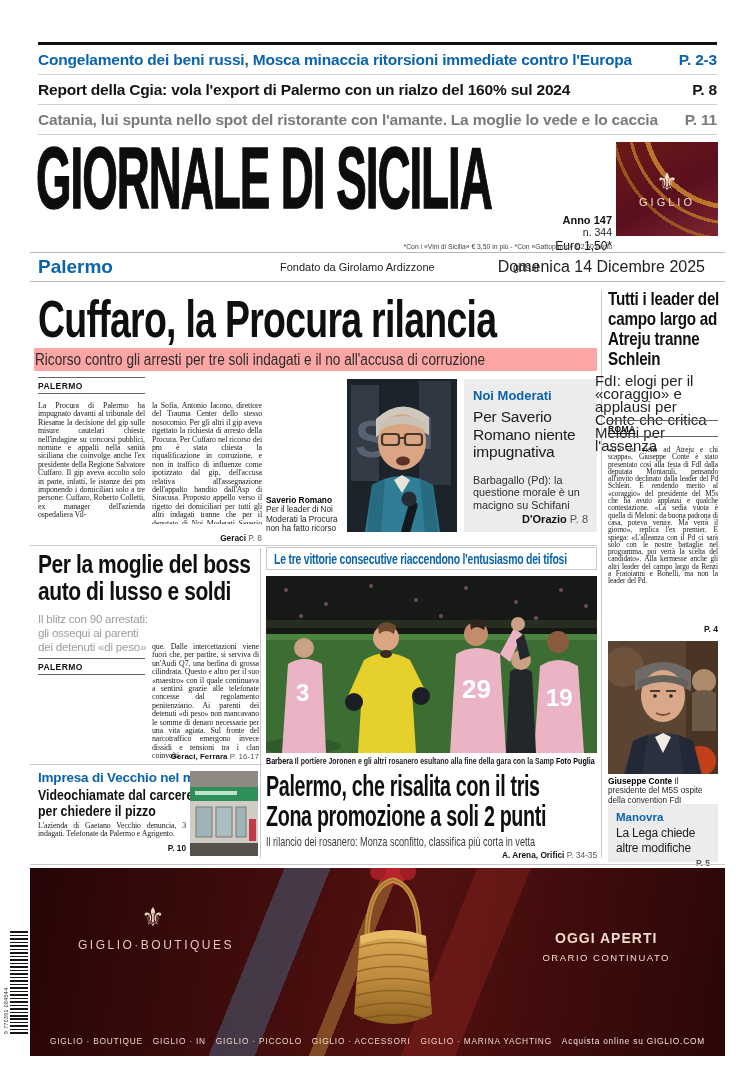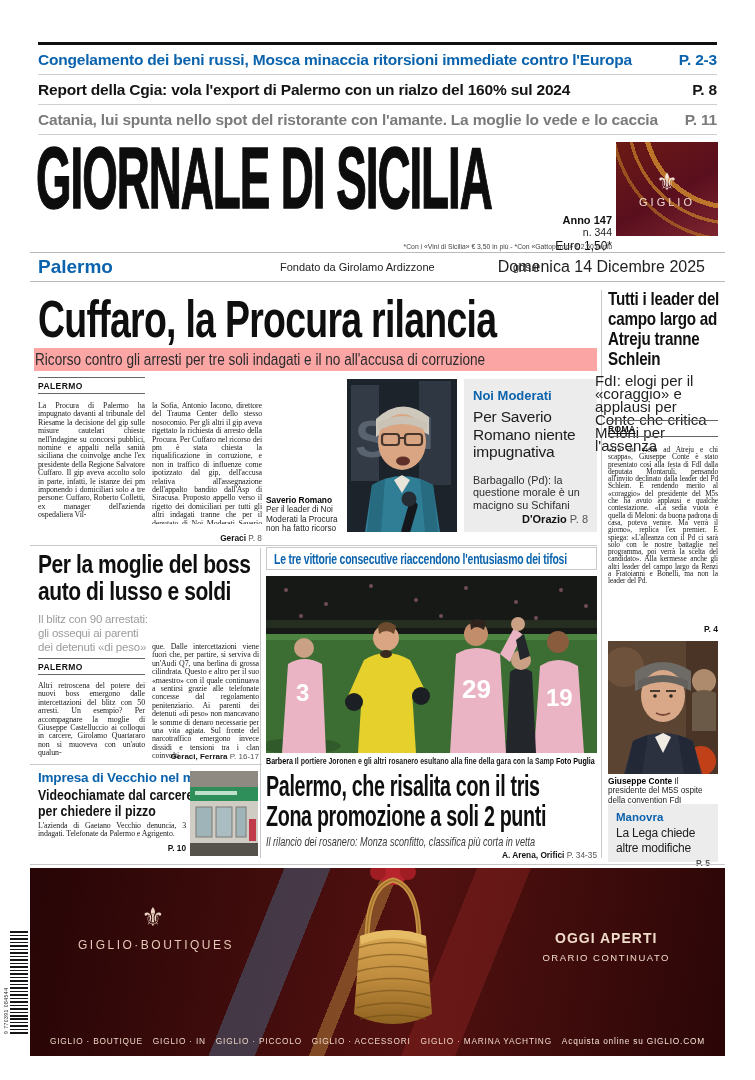--- a/index.html
+++ b/index.html
@@ -104,21 +104,21 @@
   .sport-strip { position:absolute; left:266px; top:547px; width:331px; height:23px;
     border:1px solid #c9c9c9; display:flex; align-items:center; padding-left:7px; }
   .sport-strip span { font-size:14.5px; font-weight:bold; color:#0b63ad; white-space:nowrap;
     letter-spacing:-0.3px; transform:scaleX(0.72); transform-origin:0 50%; }
   .sport-photo { left:266px; top:576px; width:331px; height:177px; }
   .sport-cap { left:266px; top:757px; width:331px; white-space:nowrap;font-weight:bold; }
   .sport-cap .inner { display:inline-block; transform:scaleX(0.85); transform-origin:0 50%; }
   .sport-headline { position:absolute; left:266px; top:771px; font-size:29px; line-height:30px;
     font-weight:bold; letter-spacing:-0.5px; color:#0f0f0f; white-space:nowrap;
     transform:scaleX(0.68); transform-origin:0 0; }
-  .sport-deck { position:absolute; left:266px; top:834px; font-size:13px; color:#3a3a3a; white-space:nowrap;font-style:italic; }
+  .sport-deck { position:absolute; left:266px; top:834px; font-size:13px; color:#3a3a3a; white-space:nowrap; }
   .sport-deck span { display:inline-block; transform:scaleX(0.70); transform-origin:0 50%; }
   .sport-byline { left:266px; top:850px; width:331px; }
 
   
   .sb-headline { position:absolute; left:608px; top:289px; width:147px; font-size:19px;
     line-height:20px; font-weight:bold; letter-spacing:-0.3px; color:#101010;
     transform:scaleX(0.8); transform-origin:0 0; }
   .sb-deck { position:absolute; left:595px; top:374px; width:118px; font-size:15px;
     line-height:13px; color:#1f1f1f; }
   .sb-kicker { left:608px; top:420px; width:110px;text-decoration:underline; }
@@ -249,21 +249,20 @@
   </div>
 
   <div class="hr" style="left:30px; top:545px; width:567px;"></div>
 
   <div class="boss-headline">
     <div>Per la moglie del boss</div>
     <div>auto di lusso e soldi</div>
   </div>
   <div class="boss-deck">Il blitz con 90 arrestati: gli ossequi ai parenti dei detenuti «di peso»</div>
   <div class="kicker boss-kicker">PALERMO</div>
-  <div class="bodytext boss-col1">Altri retroscena del potere dei nuovi boss emergono dalle intercettazioni del blitz con 50 arresti. Un esempio? Per accompagnare la moglie di Giuseppe Castelluccio ai colloqui in carcere, Girolamo Quartararo non si muoveva con un'auto qualun-</div>
   <div class="bodytext boss-col2">que. Dalle intercettazioni viene fuori che, per partire, si serviva di un'Audi Q7, una berlina di grossa cilindrata. Questo e altro per il suo «maestro» con il quale continuava a sentirsi grazie alle telefonate concesse dal regolamento penitenziario. Ai parenti dei detenuti «di peso» non mancavano le somme di denaro necessarie per una vita agiata. Sul fronte del narcotraffico emergono invece dissidi e tensioni tra i clan coinvolti.</div>
   <div class="byline boss-byline">
     <b>Geraci, Ferrara</b>
     <span>P. 16-17</span>
   </div>
 
   <div class="hr" style="left:30px; top:764px; width:232px;"></div>
 
   <div class="pizzo-kicker">Impresa di Vecchio nel mirino</div>
   <div class="pizzo-headline">Videochiamate dal carcere per chiedere il pizzo</div>

